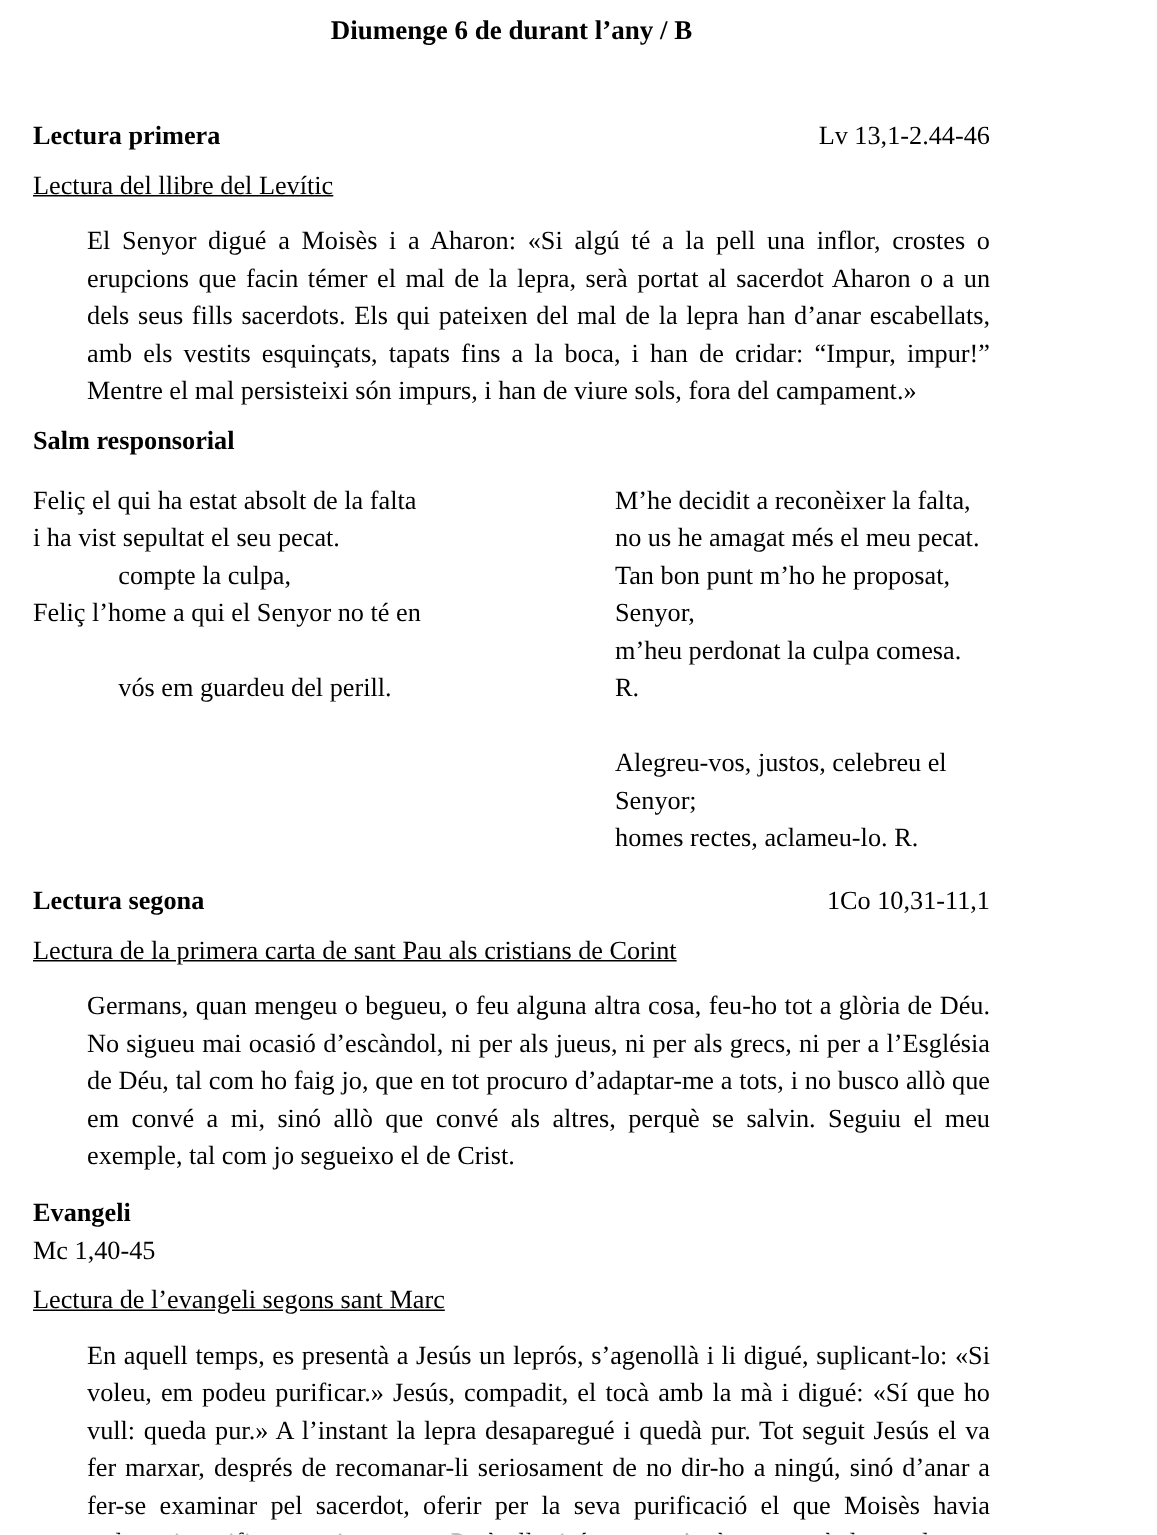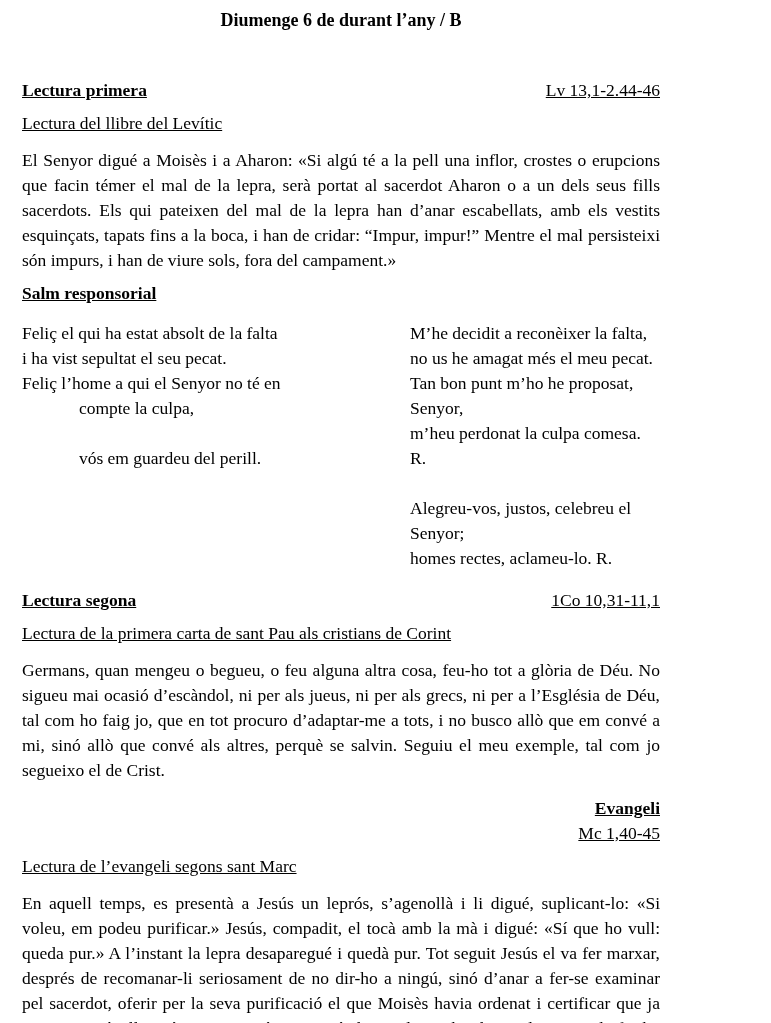--- a/index.html
+++ b/index.html
@@ -22,38 +22,38 @@
   }
   .doc-title {
     text-align: center;
     font-weight: bold;
     font-size: 18px;
     line-height: 25px;
   }
   .section-head {
     display: flex;
     justify-content: space-between;
-    align-items: flex-end;
-    text-decoration: underline;
+    align-items: flex-start;
   }
   .section-heading {
     font-weight: bold;
   }
   .section-ref {
     font-weight: normal;
     white-space: nowrap;
   }
   .head-first  { margin-top: 45px; }
   .head-salm   { margin-top: 8px;  }
   .head-second { margin-top: 17px; }
   .head-gospel { margin-top: 13px; flex-direction: column; }
   .source-line { margin-top: 8px; text-decoration: underline; }
   .body-par {
     margin-top: 12px;
     text-align: justify;
+    margin-left: 36px;
   }
   .psalm-cols {
     margin-top: 15px;
     display: flex;
   }
   .psalm-col {
     white-space: pre-wrap;
   }
   .psalm-col div { min-height: 25px; }
   .psalm-col-left {
@@ -75,21 +75,21 @@
     <span class="section-heading">Lectura primera</span>
     <span class="section-ref">Lv 13,1-2.44-46</span>
   </div>
   <div class="source-line">Lectura del llibre del Levític</div>
   <div class="body-par">El Senyor digué a Moisès i a Aharon: «Si algú té a la pell una inflor, crostes o erupcions que facin témer el mal de la lepra, serà portat al sacerdot Aharon o a un dels seus fills sacerdots. Els qui pateixen del mal de la lepra han d’anar escabellats, amb els vestits esquinçats, tapats fins a la boca, i han de cridar: “Impur, impur!” Mentre el mal persisteixi són impurs, i han de viure sols, fora del campament.»</div>
 
   <div class="section-head head-salm">
     <span class="section-heading">Salm responsorial</span>
   </div>
   <div class="psalm-cols">
-    <div class="psalm-col psalm-col-left"><div>Feliç el qui ha estat absolt de la falta</div><div>i ha vist sepultat el seu pecat.</div><div>Feliç l’home a qui el Senyor no té en</div><div>             compte la culpa,</div><div></div><div>             vós em guardeu del perill.</div></div>
+    <div class="psalm-col psalm-col-left"><div>Feliç el qui ha estat absolt de la falta</div><div>i ha vist sepultat el seu pecat.</div><div>             compte la culpa,</div><div>Feliç l’home a qui el Senyor no té en</div><div></div><div>             vós em guardeu del perill.</div></div>
     <div class="psalm-col psalm-col-right"><div>M’he decidit a reconèixer la falta,</div><div>no us he amagat més el meu pecat.</div><div>Tan bon punt m’ho he proposat, Senyor,</div><div>m’heu perdonat la culpa comesa. R.</div><div></div><div>Alegreu-vos, justos, celebreu el Senyor;</div><div>homes rectes, aclameu-lo. R.</div></div>
   </div>
 
   <div class="section-head head-second">
     <span class="section-heading">Lectura segona</span>
     <span class="section-ref">1Co 10,31-11,1</span>
   </div>
   <div class="source-line">Lectura de la primera carta de sant Pau als cristians de Corint</div>
   <div class="body-par">Germans, quan mengeu o begueu, o feu alguna altra cosa, feu-ho tot a glòria de Déu. No sigueu mai ocasió d’escàndol, ni per als jueus, ni per als grecs, ni per a l’Església de Déu, tal com ho faig jo, que en tot procuro d’adaptar-me a tots, i no busco allò que em convé a mi, sinó allò que convé als altres, perquè se salvin. Seguiu el meu exemple, tal com jo segueixo el de Crist.</div>
 

